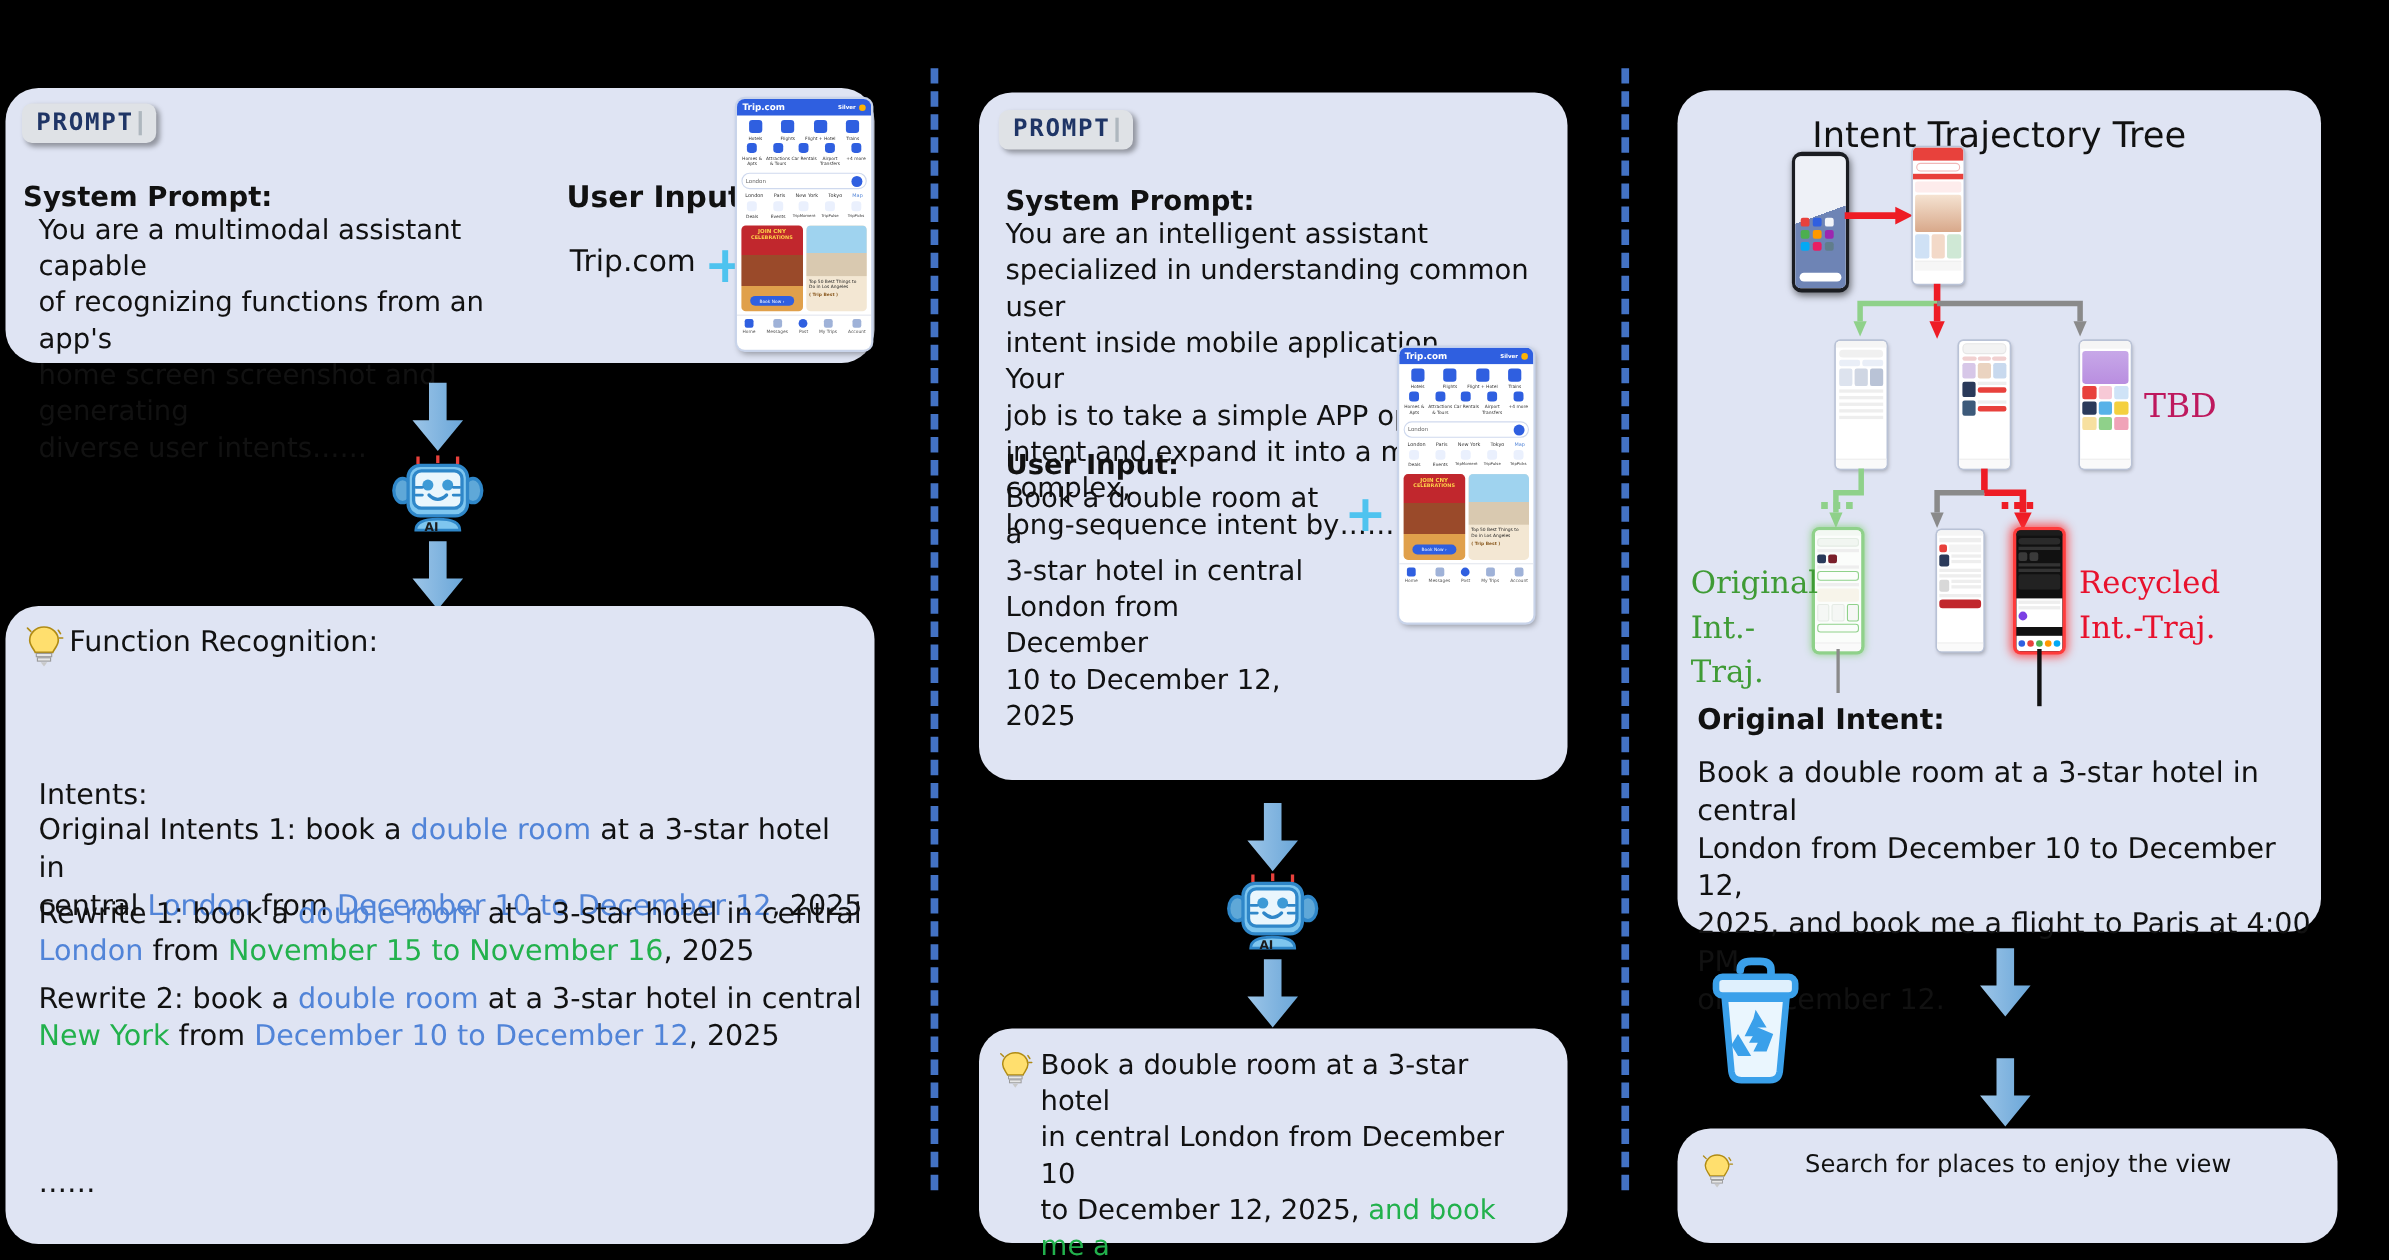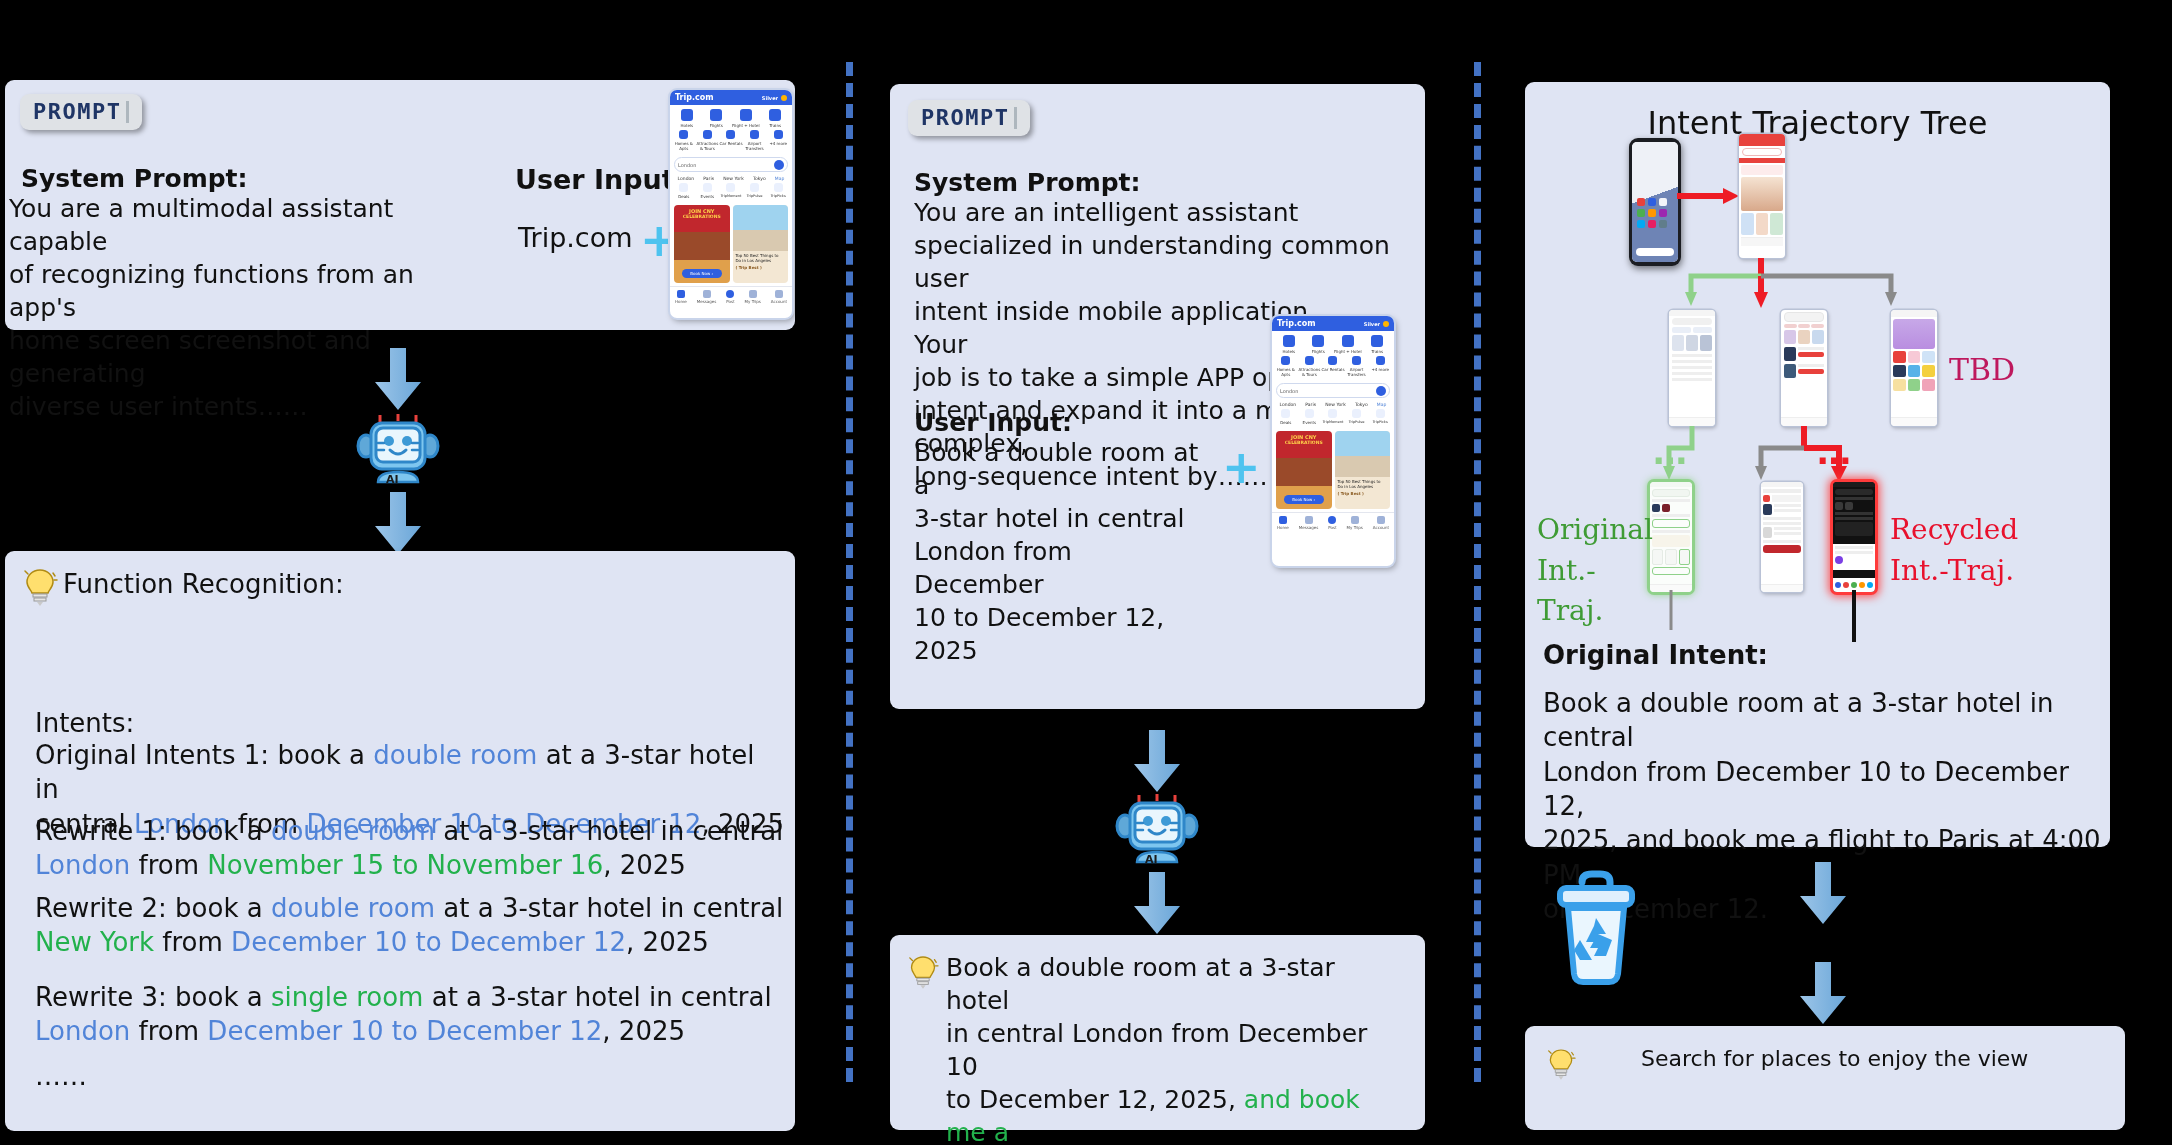--- a/index.html
+++ b/index.html
@@ -1,20 +1,20 @@
 <!DOCTYPE html>
 <html><head>
 <meta charset="utf-8">
 <style>
   html,body{margin:0;padding:0;background:#000;}
   body{width:2172px;height:1145px;font-family:"DejaVu Sans",sans-serif;position:relative;overflow:hidden;}
   .stage{position:absolute;inset:0;width:2172px;height:1145px;}
 
   
-  .panel{position:absolute;background:#dfe4f3;border-radius:9px;
+  .panel{position:absolute;background:#dfe4f3;border-radius:30px;
          box-shadow:4px 5px 7px rgba(0,0,0,.55);}
 
   
   .prompt-badge{position:absolute;background:#dfe2e6;border-radius:9px;
       padding:5px 13px 6px 13px;box-shadow:3px 3px 5px rgba(0,0,0,.35);
       font-family:"DejaVu Sans Mono",monospace;font-weight:bold;font-size:22px;
       letter-spacing:1.5px;color:#1f3566;display:flex;align-items:center;}
   .caret{display:inline-block;width:3px;height:22px;background:#aeb7be;margin-left:5px;}
 
   
@@ -73,21 +73,21 @@
   <div class="divider" style="left:846px;top:62px;height:1020px;"></div>
   <div class="divider" style="left:1474px;top:62px;height:1020px;"></div>
 
   <div class="panel" style="left:5px;top:80px;width:790px;height:250px;">
     <div class="prompt-badge" style="left:15px;top:14px;">
       <span>PROMPT</span>
       <span class="caret"></span>
     </div>
 
     <div class="blk hand ttl" style="left:16px;top:82px;font-size:25px;">System Prompt:</div>
-    <div class="blk hand" style="left:4px;top:112px;font-size:25px;width:470px;">
+    <div class="blk hand" style="left:30px;top:112px;font-size:25px;width:470px;">
       <div>You are a multimodal assistant capable</div>
       <div>of recognizing functions from an app's</div>
       <div>home screen screenshot and generating</div>
       <div>diverse user intents……</div>
     </div>
 
     <div class="blk hand ttl" style="left:510px;top:82px;font-size:27px;">User Input:</div>
     <div class="blk hand" style="left:513px;top:140px;font-size:27px;">Trip.com</div>
     <div class="plus" style="left:635px;top:137px;">+</div>
 
@@ -277,24 +277,20 @@
     <div class="blk hand" style="left:30px;top:263px;font-size:26px;width:750px;">
       <span>Rewrite 1: book a </span><span class="blue">double room</span><span> at a 3-star hotel in central</span><br>
       <span class="blue">London</span><span> from </span><span class="green">November 15 to November 16</span><span>, 2025</span>
     </div>
 
     <div class="blk hand" style="left:30px;top:340px;font-size:26px;width:750px;">
       <span>Rewrite 2: book a </span><span class="blue">double room</span><span> at a 3-star hotel in central</span><br>
       <span class="green">New York</span><span> from </span><span class="blue">December 10 to December 12</span><span>, 2025</span>
     </div>
 
-    <div class="blk hand" style="left:30px;top:429px;font-size:26px;width:750px;">
-      <span>Rewrite 3: book a </span><span class="green">single room</span><span> at a 3-star hotel in central</span><br>
-      <span class="blue">London</span><span> from </span><span class="blue">December 10 to December 12</span><span>, 2025</span>
-    </div>
 
     <div class="blk hand" style="left:30px;top:508px;font-size:26px;">……</div>
   </div>
 
   <div class="panel" style="left:890px;top:84px;width:535px;height:625px;">
     <div class="prompt-badge" style="left:18px;top:16px;">
       <span>PROMPT</span>
       <span class="caret"></span>
     </div>
 

